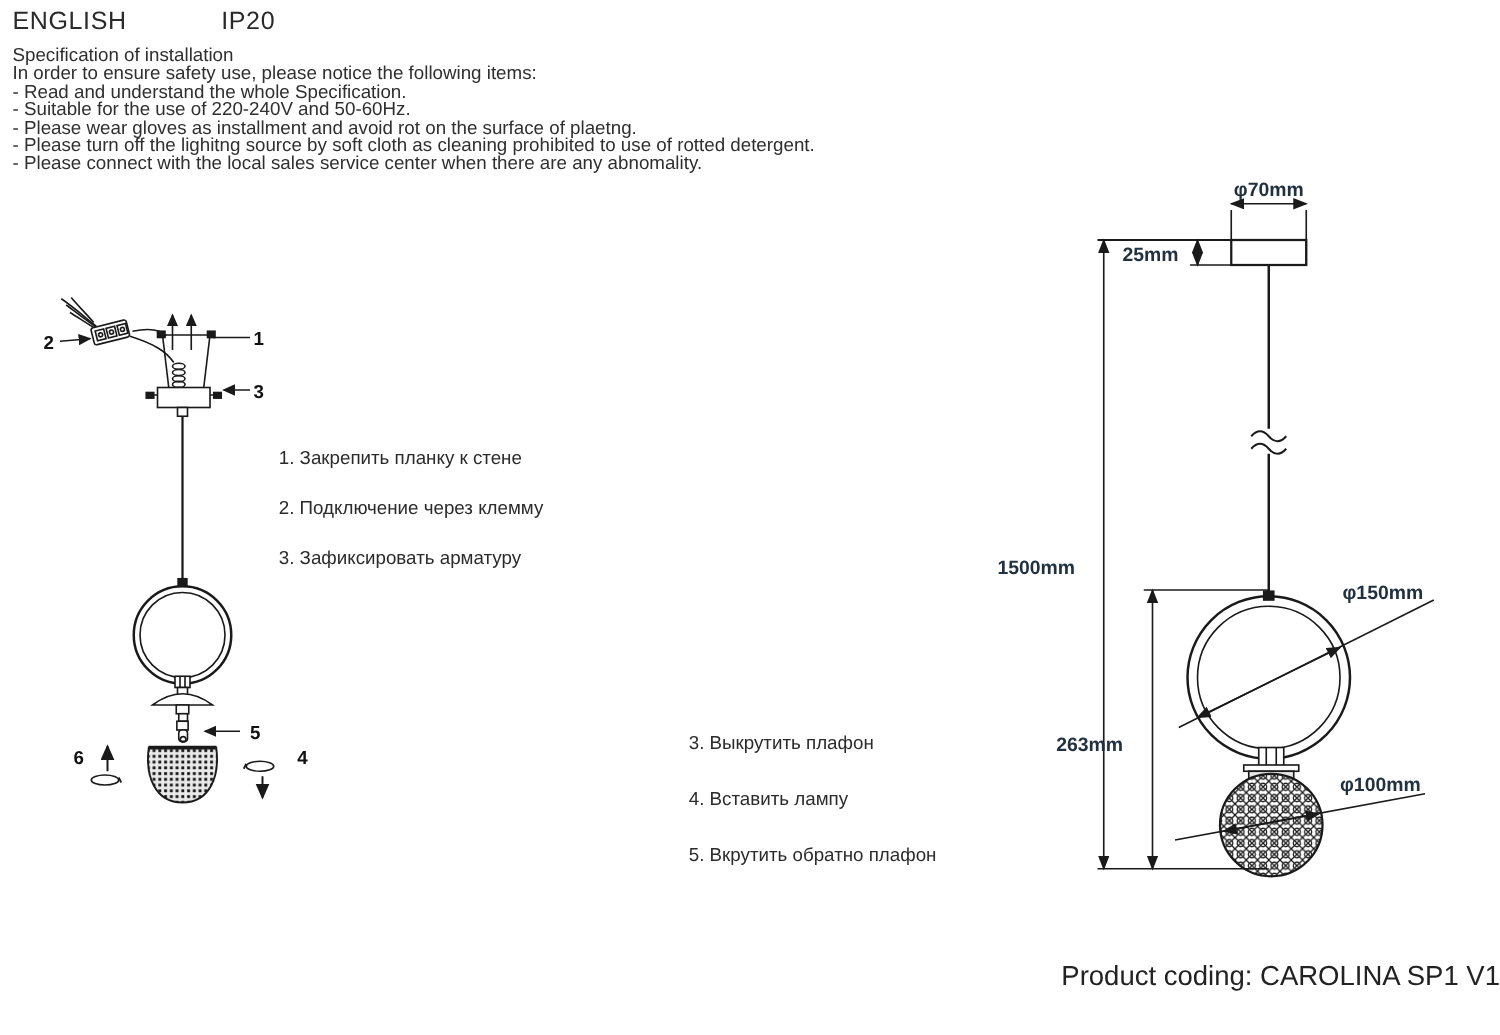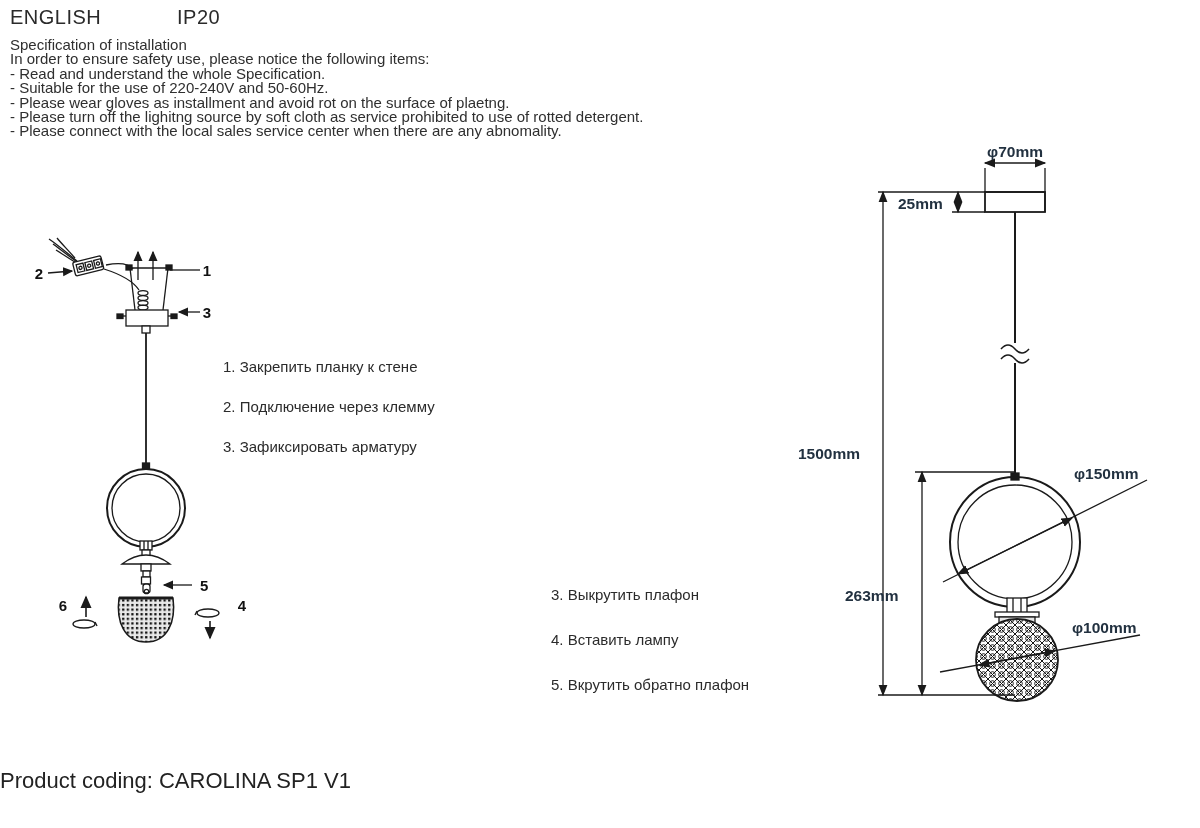--- a/index.html
+++ b/index.html
@@ -4,40 +4,40 @@
 <style>
   html,body{margin:0;padding:0;background:#ffffff;}
   .page{
     position:relative;width:1200px;height:828px;background:#ffffff;overflow:hidden;
     font-family:"Liberation Sans",sans-serif;color:#1a1a1a;
   }
   .abs{position:absolute;}
   .hdr{font-size:20px;letter-spacing:.5px;color:#2a2a2a;}
   .spec{font-size:15px;line-height:14.4px;color:#2f2f2f;white-space:nowrap;}
   .ru-steps{display:flex;flex-direction:column;gap:23px;font-size:15px;color:#2b2b2b;white-space:nowrap;}
-  .footer{width:100%;text-align:left;font-size:22px;color:#222;}
+  .footer{width:100%;text-align:right;font-size:22px;color:#222;}
   svg text{font-family:"Liberation Sans",sans-serif;}
   .callout{font-size:15px;font-weight:bold;fill:#111;}
   .dim{font-size:15.5px;font-weight:bold;fill:#223140;}
 </style>
 </head>
 <body>
 
 <div class="page">
 
   <div class="abs hdr" style="left:10px;top:6px;">ENGLISH</div>
   <div class="abs hdr" style="left:177px;top:6px;">IP20</div>
 
   <div class="abs spec" style="left:10px;top:38px;">
     <div>Specification of installation</div>
     <div>In order to ensure safety use, please notice the following items:</div>
     <div>- Read and understand the whole Specification.</div>
     <div>- Suitable for the use of 220-240V and 50-60Hz.</div>
     <div>- Please wear gloves as installment and avoid rot on the surface of plaetng.</div>
-    <div>- Please turn off the lighitng source by soft cloth as service prohibited to use of rotted detergent.</div>
+    <div>- Please turn off the lighitng source by soft cloth as cleaning prohibited to use of rotted detergent.</div>
     <div>- Please connect with the local sales service center when there are any abnomality.</div>
   </div>
 
   <svg class="abs" style="left:20px;top:235px;" width="240" height="425" viewBox="0 0 240 425">
     <defs>
       <marker id="Lah" markerWidth="9" markerHeight="8" refX="7" refY="3.5" orient="auto-start-reverse">
         <path d="M0,0 L8,3.5 L0,7 Z" fill="#1a1a1a"></path>
       </marker>
       <pattern id="Ldots" width="4.6" height="4.6" patternUnits="userSpaceOnUse">
         <rect width="4.6" height="4.6" fill="#e9e9e9"></rect>

